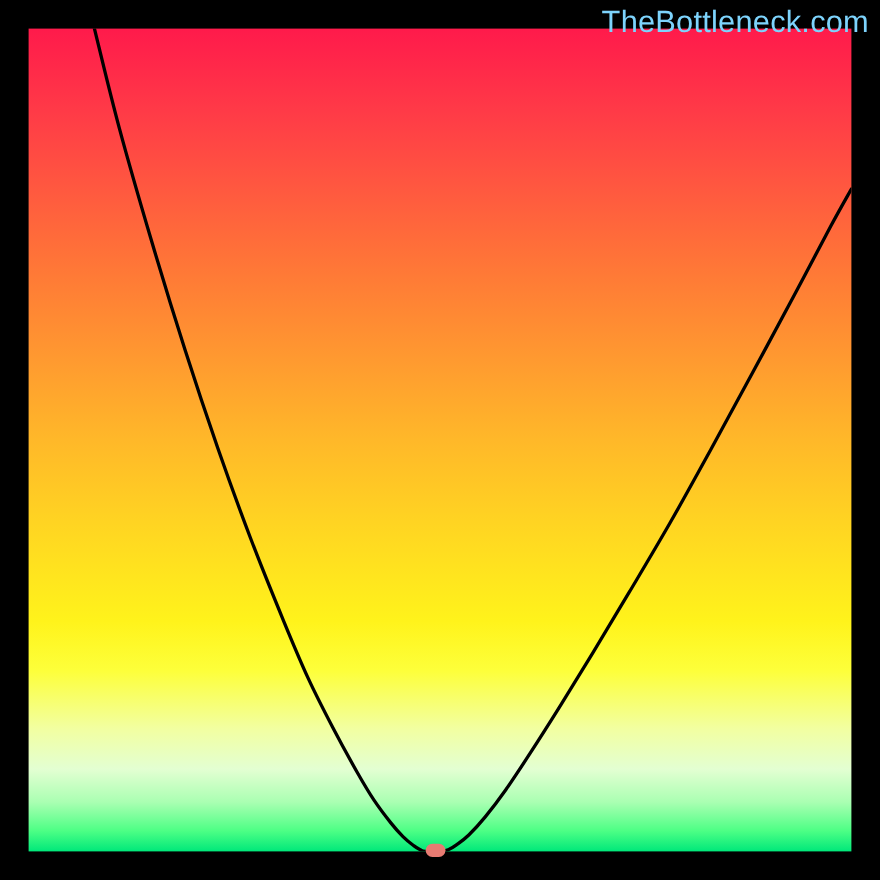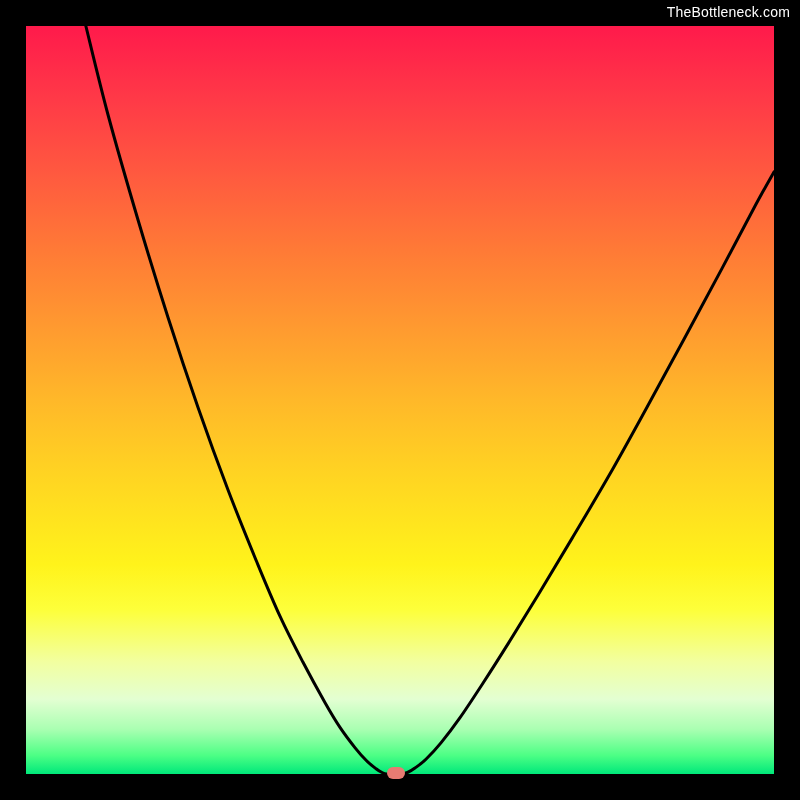--- a/index.html
+++ b/index.html
@@ -39,22 +39,22 @@
       #e3ffd2 90%,
       #aaffb2 94%,
       #4dff85 97.5%,
       #00e87a 100%
     );
   }
   .watermark {
     position: absolute;
     top: 4px;
     right: 10px;
-    color: #ffffff;
-    font-size: 14px;
+    color: #7dd3fc;
+    font-size: 28px;
     font-weight: 500;
     letter-spacing: 0.2px;
     user-select: none;
   }
   .marker {
     position: absolute;
     width: 18px;
     height: 12px;
     border-radius: 6px;
     background: #e77b72;

